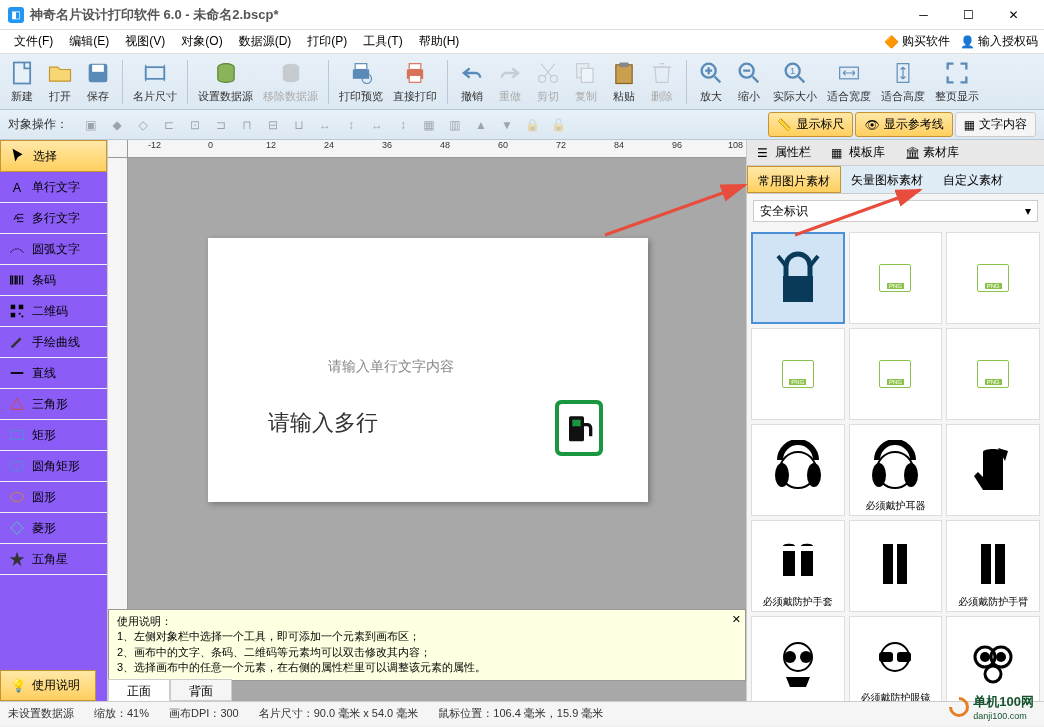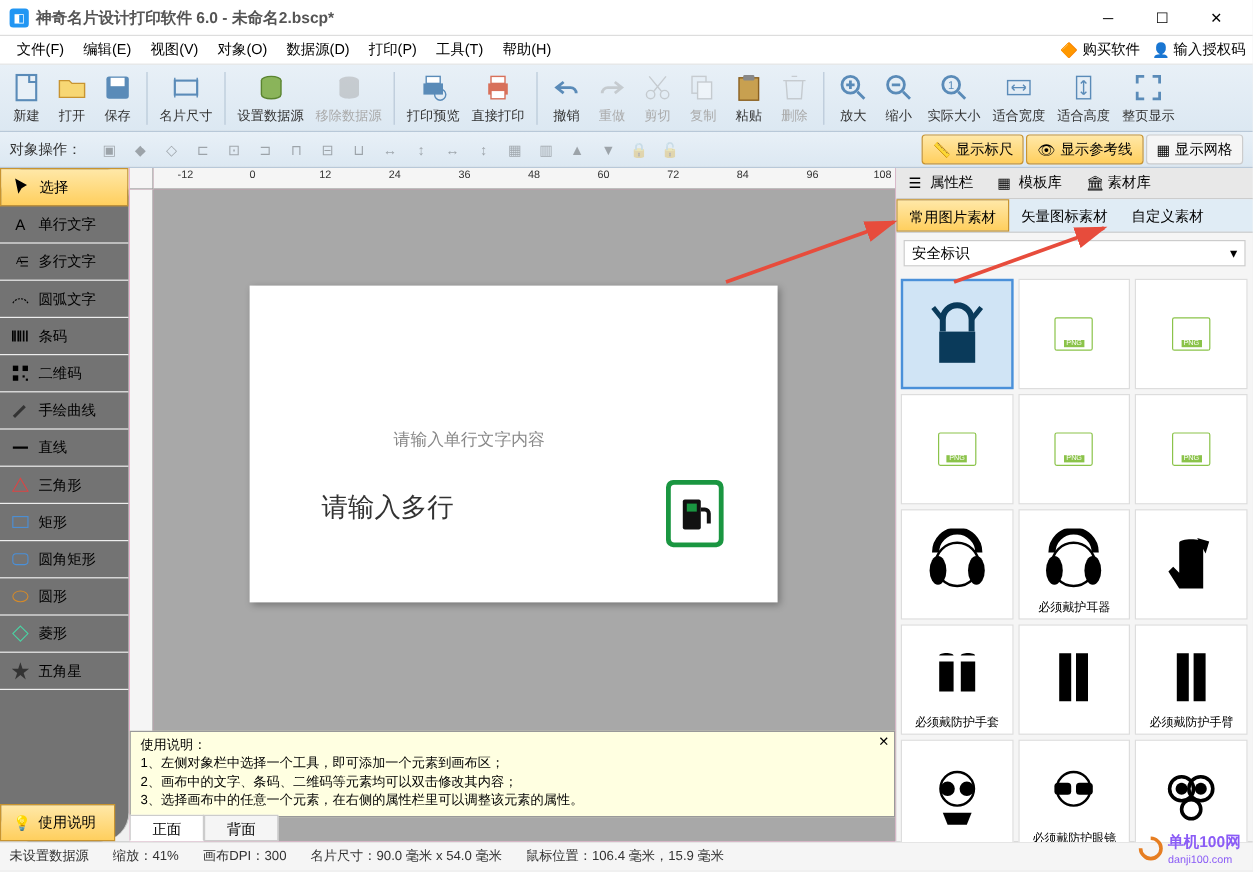--- a/index.html
+++ b/index.html
@@ -32,28 +32,28 @@
 .opsbar .lbl { font-size: 12px; color: #333; margin-right: 8px; }
 .opsbar .op-ico { width: 22px; height: 22px; opacity: 0.3; display: flex; align-items: center; justify-content: center; }
 .opsbar .right { margin-left: auto; display: flex; gap: 2px; }
 .opsbar .toggle-btn { display: flex; align-items: center; gap: 4px; padding: 3px 8px; border: 1px solid #c89430; background: linear-gradient(#ffe8a8, #ffcf5e); border-radius: 3px; cursor: pointer; font-size: 12px; }
 .opsbar .toggle-btn.plain { background: #f5f5f5; border: 1px solid #ccc; }
 
 
 .main { display: flex; height: 561px; position: relative; }
 
 
-.left-tools { width: 108px; background: #737373; border-right: 1px solid #ccc; border-radius: 24px; }
+.left-tools { width: 108px; background: #8b5cf6; border-right: 1px solid #ccc; }
 .left-tools .tool { display: flex; align-items: center; gap: 6px; padding: 6px 8px; cursor: pointer; font-size: 12px; border-bottom: 1px solid #eee; }
 .left-tools .tool.selected { background: linear-gradient(#ffe8a8, #ffcf5e); border: 1px solid #c89430; }
 .left-tools .tool .ico { width: 18px; height: 18px; display: flex; align-items: center; justify-content: center; }
 .left-tools .help-btn { margin-top: auto; display: flex; align-items: center; gap: 6px; padding: 6px 10px; background: linear-gradient(#ffe8a8, #ffcf5e); border: 1px solid #c89430; cursor: pointer; position: absolute; bottom: 0; left: 0; width: 96px; }
 
 
-.canvas-area { flex: 1; background: #ec4899; position: relative; overflow: hidden; }
+.canvas-area { flex: 1; background: #000000; position: relative; overflow: hidden; }
 .ruler-h { position: absolute; top: 0; left: 20px; right: 0; height: 18px; background: #f5f5f5; border-bottom: 1px solid #999; font-size: 9px; display: flex; }
 .ruler-h .tick { position: absolute; top: 0; font-size: 9px; color: #333; }
 .ruler-v { position: absolute; top: 18px; left: 0; width: 20px; bottom: 0; background: #f5f5f5; border-right: 1px solid #999; }
 .ruler-corner { position: absolute; top: 0; left: 0; width: 20px; height: 18px; background: #f5f5f5; border-right: 1px solid #999; border-bottom: 1px solid #999; }
 .canvas-viewport { position: absolute; top: 18px; left: 20px; right: 0; bottom: 0; background: #a8a8a8; }
 .card { position: absolute; top: 80px; left: 80px; width: 440px; height: 264px; background: #fff; box-shadow: 2px 2px 6px rgba(0,0,0,0.3); }
 .card .single-text { position: absolute; top: 120px; left: 120px; font-size: 14px; color: #888; font-family: SimSun, serif; }
 .card .multi-text { position: absolute; top: 168px; left: 60px; font-size: 22px; color: #333; font-family: SimSun, serif; line-height: 1.5; }
 .card .gas-icon { position: absolute; top: 162px; right: 45px; width: 48px; height: 56px; background: #1a9641; border: 3px solid #1a9641; border-radius: 6px; display: flex; align-items: center; justify-content: center; }
 .card .gas-icon .inner { width: 40px; height: 48px; background: #fff; border-radius: 3px; display: flex; align-items: center; justify-content: center; }
@@ -82,21 +82,21 @@
 .right-panel .mat-item .thumb { width: 60px; height: 60px; display: flex; align-items: center; justify-content: center; }
 .right-panel .mat-item .caption { font-size: 10px; text-align: center; padding: 2px; position: absolute; bottom: 0; }
 
 
 .arrow { position: absolute; z-index: 100; pointer-events: none; }
 
 
 .statusbar { height: 24px; background: #f5f5f5; border-top: 1px solid #ccc; display: flex; align-items: center; padding: 0 8px; gap: 20px; font-size: 11px; color: #333; }
 
 
-.watermark { position: absolute; bottom: 6px; right: 10px; color: #8b5cf6; font-size: 13px; display: flex; align-items: center; gap: 4px; z-index: 200; }
+.watermark { position: absolute; bottom: 6px; right: 10px; color: #14532d; font-size: 13px; display: flex; align-items: center; gap: 4px; z-index: 200; }
 .watermark .circ { width: 20px; height: 20px; border: 3px solid #e67e22; border-radius: 50%; border-left-color: transparent; transform: rotate(45deg); }
 
 
 svg { width: 100%; height: 100%; }
 
 .png-badge { width: 32px; height: 28px; border: 1px solid #8bc34a; border-radius: 2px; display: flex; align-items: flex-end; justify-content: center; padding-bottom: 2px; }
 .png-badge span { font-size: 6px; background: #8bc34a; color: #fff; padding: 0 2px; }
 </style>
 </head>
 <body>
@@ -347,21 +347,21 @@
     <span class="toggle-btn">
         <span>📏</span>
         <span>显示标尺</span>
       </span>
     <span class="toggle-btn">
         <span>👁</span>
         <span>显示参考线</span>
       </span>
     <span class="toggle-btn plain">
         <span>▦</span>
-        <span>显示网格</span>
+        <span>文字内容</span>
       </span>
   </div>
 </div>
 
 <div class="main">
 
   <div class="left-tools">
     <div class="tool selected">
         <span class="ico">
           <svg viewBox="0 0 20 20">

